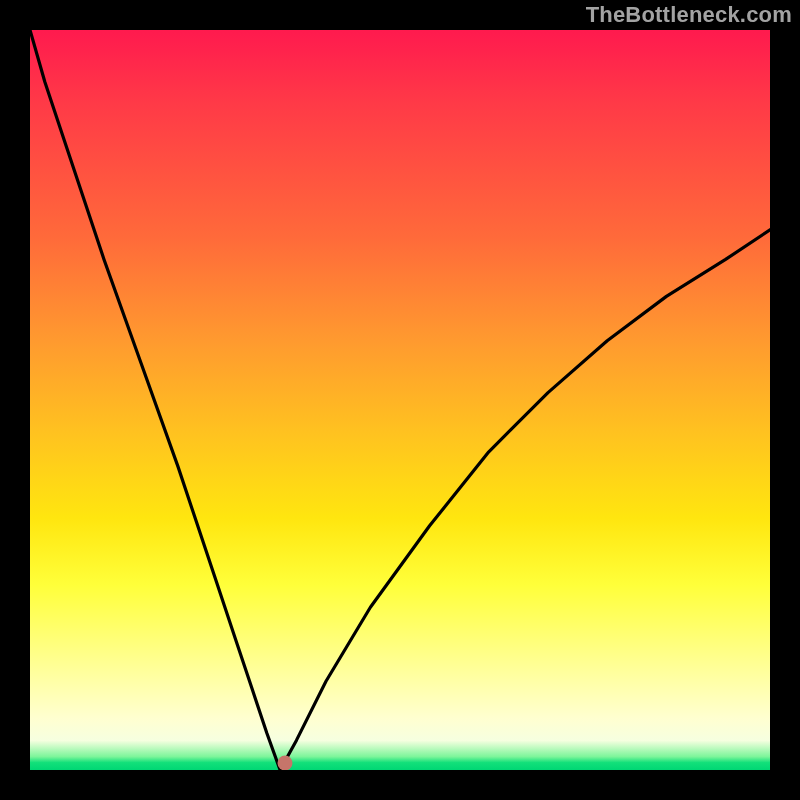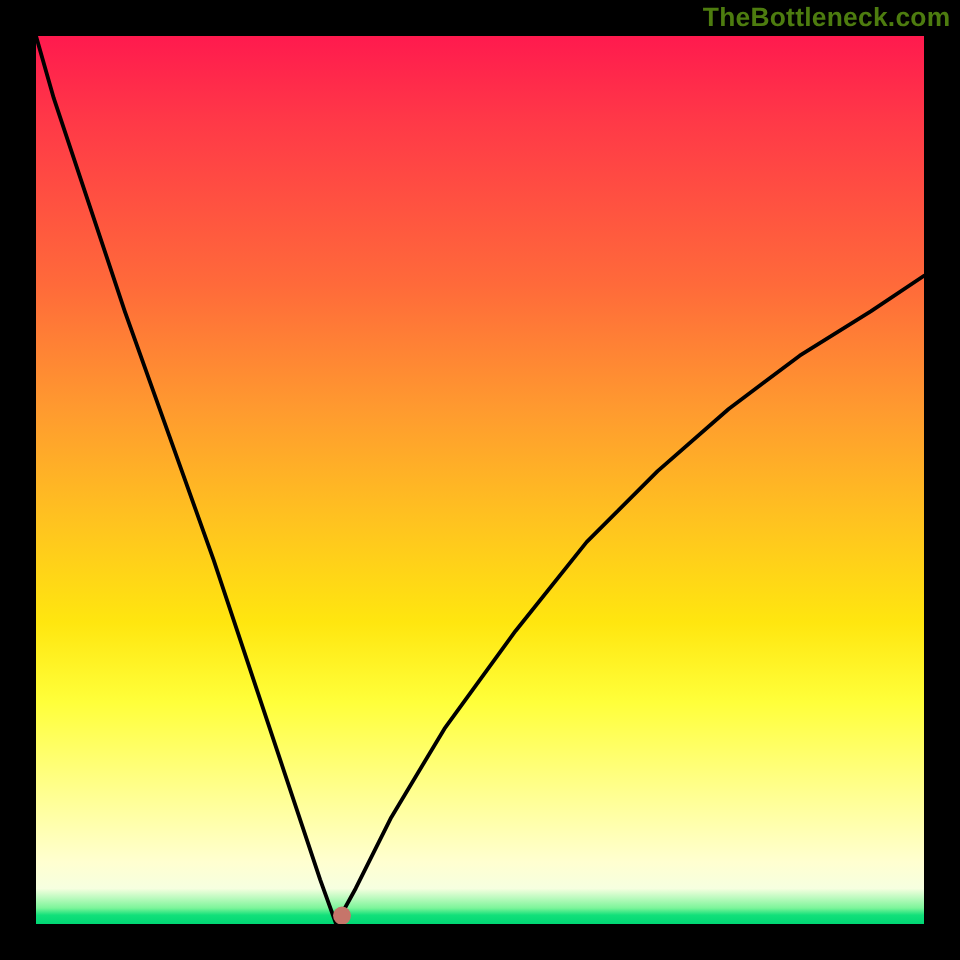--- a/index.html
+++ b/index.html
@@ -14,21 +14,21 @@
   .frame {
     position: relative;
     width: 800px;
     height: 800px;
     background: #000;
   }
   .watermark {
     position: absolute;
     top: 2px;
     right: 8px;
-    color: #4d7c0f;
+    color: #a3a3a3;
     font-size: 22px;
     font-weight: 600;
     letter-spacing: 0.2px;
     z-index: 10;
   }
   .plot-area {
     position: absolute;
     left: 30px;
     top: 30px;
     width: 740px;

